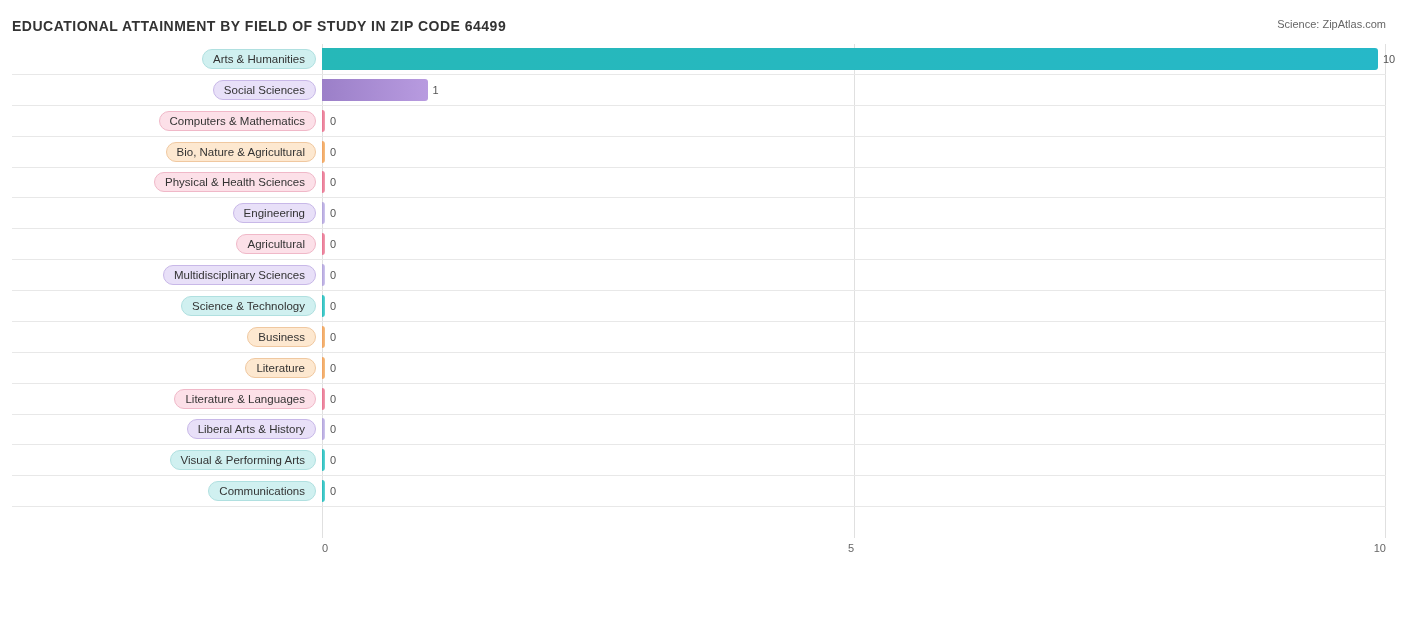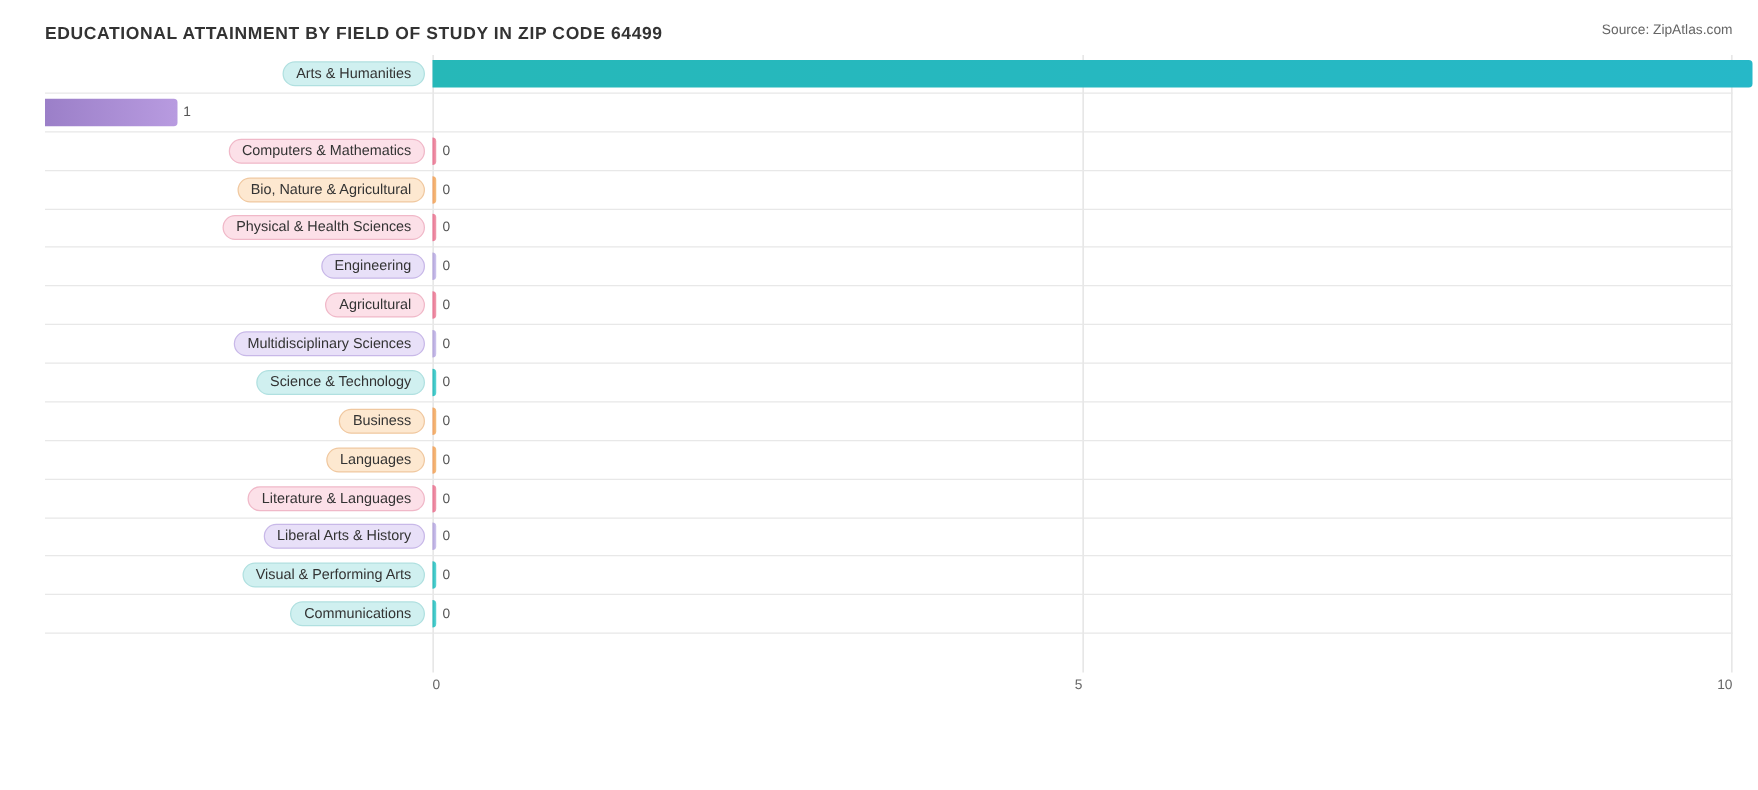--- a/index.html
+++ b/index.html
@@ -6,21 +6,21 @@
     body {
       font-family: Arial, sans-serif;
       background: #fff;
       width: 1406px;
       height: 632px;
       overflow: hidden;
     }
     .chart-container {
       width: 1406px;
       height: 632px;
-      padding: 18px 20px 50px 36px;
+      padding: 18px 20px 50px 12px;
       position: relative;
     }
     .chart-title {
       font-size: 14px;
       font-weight: bold;
       color: #333;
       letter-spacing: 0.5px;
       text-transform: uppercase;
       margin-bottom: 4px;
     }
@@ -138,40 +138,43 @@
     .pill-pink { background-color: #fce0e8; border: 1px solid #f0b8c8; }
     .pill-peach { background-color: #fde8d0; border: 1px solid #f0c8a0; }
     .pill-lavender { background-color: #e8e0f8; border: 1px solid #c8b8e8; }
     .pill-teal2 { background-color: #d0f0f0; border: 1px solid #b0e0e0; }
   </style>
 </head>
 <body>
 
 <div class="chart-container">
   <div class="chart-title">EDUCATIONAL ATTAINMENT BY FIELD OF STUDY IN ZIP CODE 64499</div>
-  <div class="chart-source">Source: ZipAtlas.com</div>
+  <div class="chart-source">Science: ZipAtlas.com</div>
 
   <div class="chart-area">
     <div class="grid-lines">
       <div class="grid-line"></div>
       <div class="grid-line"></div>
       <div class="grid-line"></div>
     </div>
 
     <div class="bars-area" id="bars-area">
         <div class="bar-row">
           <div class="bar-label-container">
             <span class="bar-label-pill pill-teal">Arts &amp; Humanities</span>
           </div>
           <div class="bar-track">
             <div class="bar-fill color-teal" style="width: 1056px; --bar-width: 1056px;"></div>
             <span class="bar-value" style="left: 1061px;">10</span>
           </div>
         </div>
         <div class="bar-row">
+          <div class="bar-label-container">
+            <span class="bar-label-pill pill-purple">Social Sciences</span>
+          </div>
           <div class="bar-track">
             <div class="bar-fill color-purple" style="width: 105.6px; --bar-width: 105.60000000000001px;"></div>
             <span class="bar-value" style="left: 110.6px;">1</span>
           </div>
         </div>
         <div class="bar-row">
           <div class="bar-label-container">
             <span class="bar-label-pill pill-pink">Computers &amp; Mathematics</span>
           </div>
           <div class="bar-track">
@@ -237,21 +240,21 @@
           <div class="bar-label-container">
             <span class="bar-label-pill pill-peach">Business</span>
           </div>
           <div class="bar-track">
             <div class="bar-fill color-peach2" style="width: 3px; --bar-width: 3px;"></div>
             <span class="bar-value" style="left: 8px;">0</span>
           </div>
         </div>
         <div class="bar-row">
           <div class="bar-label-container">
-            <span class="bar-label-pill pill-peach">Languages</span>
+            <span class="bar-label-pill pill-peach">Literature</span>
           </div>
           <div class="bar-track">
             <div class="bar-fill color-peach3" style="width: 3px; --bar-width: 3px;"></div>
             <span class="bar-value" style="left: 8px;">0</span>
           </div>
         </div>
         <div class="bar-row">
           <div class="bar-label-container">
             <span class="bar-label-pill pill-pink">Literature &amp; Languages</span>
           </div>

